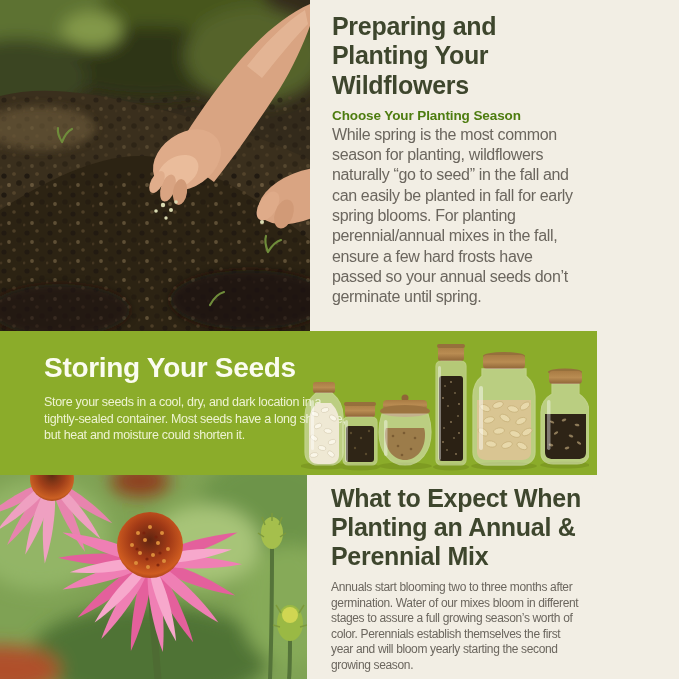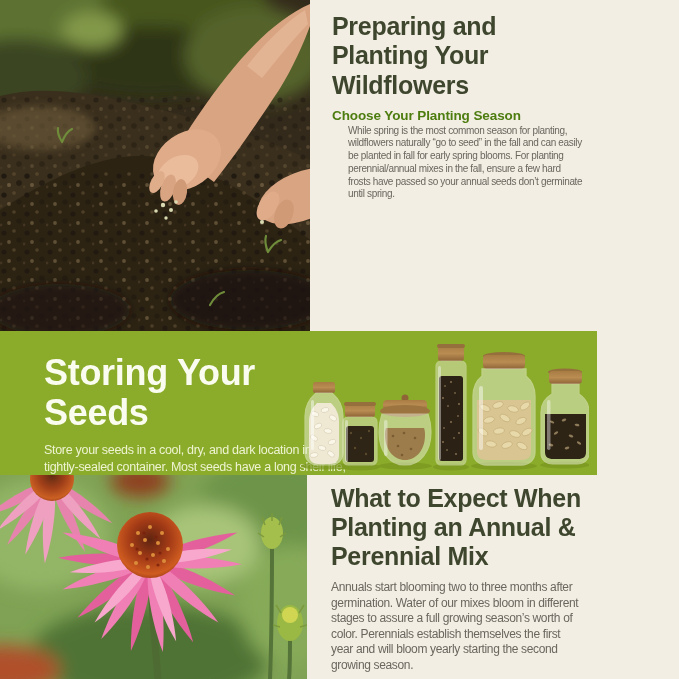--- a/index.html
+++ b/index.html
@@ -22,32 +22,32 @@
   .main-heading {
     font-size:25px; font-weight:700; color:#3e462d;
     line-height:1.17; letter-spacing:-0.3px;
     margin:2px 0 8px 0;
   }
   .sub-title {
     font-size:13.5px; font-weight:700; color:#4d7c0f;
     letter-spacing:-0.1px; margin:0 0 2px 0;
   }
   .sub-body {
-    font-size:10px; color:#6b665e; line-height:1.27;
-    letter-spacing:-0.35px; margin:0 0 9px 16px;
+    font-size:16px; color:#6b665e; line-height:1.27;
+    letter-spacing:-0.35px; margin:0 0 9px 0;
   }
 
   
   .band {
     height:144px; background:#8bac2a;
     position:relative; overflow:hidden;
   }
   .band-text { position:absolute; left:44px; top:22px; width:320px; }
   .band-heading {
-    font-size:36px; font-weight:700; color:#fbfcf0;
+    font-size:28px; font-weight:700; color:#fbfcf0;
     letter-spacing:-0.3px; margin:0 0 10px 0; line-height:1.1;
   }
   .band-body {
     font-size:12.5px; color:#eef3d2; line-height:1.34;
     letter-spacing:-0.3px; margin:0; width:314px;
   }
   .jars { position:absolute; right:8px; bottom:3px; }
 
   
   .bottom-section { height:204px; display:flex; }

